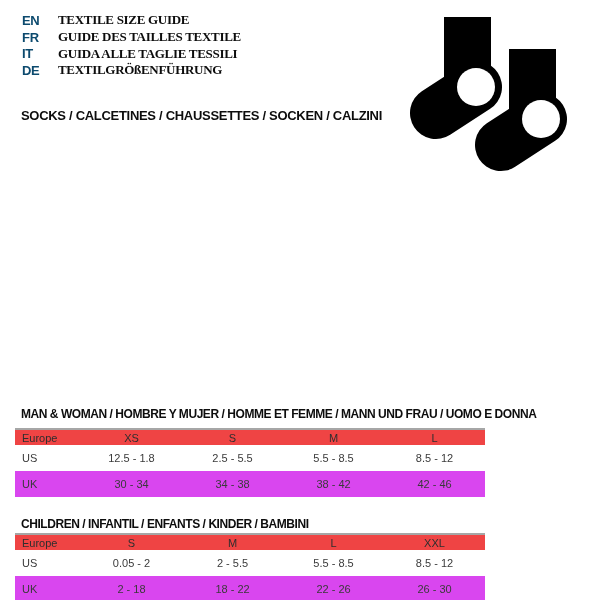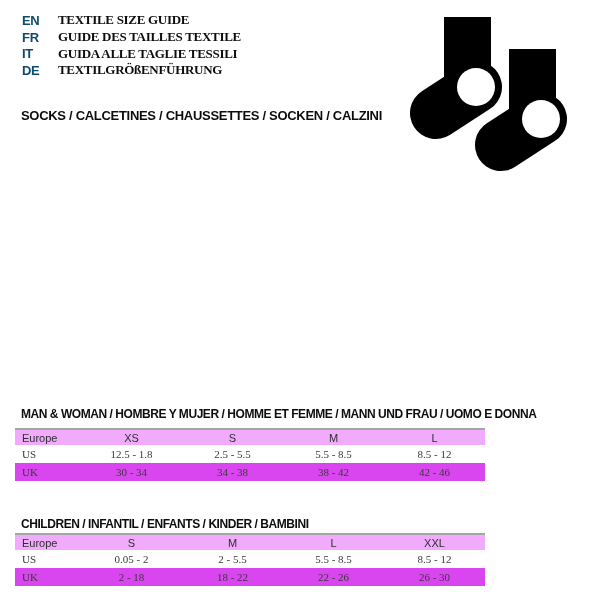--- a/index.html
+++ b/index.html
@@ -81,33 +81,32 @@
     width: 470px;
     border-collapse: collapse;
     table-layout: fixed;
     font-size: 11px;
     color: #3a3a3a;
   }
   table.size-table.adult { top: 428px; }
   table.size-table.children { top: 533px; }
 
   table.size-table thead tr {
-    background: #f0abfc;
+    background: #ef4444;
     border-top: 2px solid #a6a6a6;
   }
   table.size-table th {
     font-weight: normal;
     height: 16px;
     text-align: center;
     color: #2e2e2e;
   }
   table.size-table td {
-    height: 18px;
+    height: 26px;
     text-align: center;
-    font-family: Liberation Serif, serif;
   }
   table.size-table .lft {
     text-align: left;
     padding-left: 7px;
   }
   table.size-table tbody tr.alt { background: #d946ef; }
 </style>
 </head>
 <body>
 

